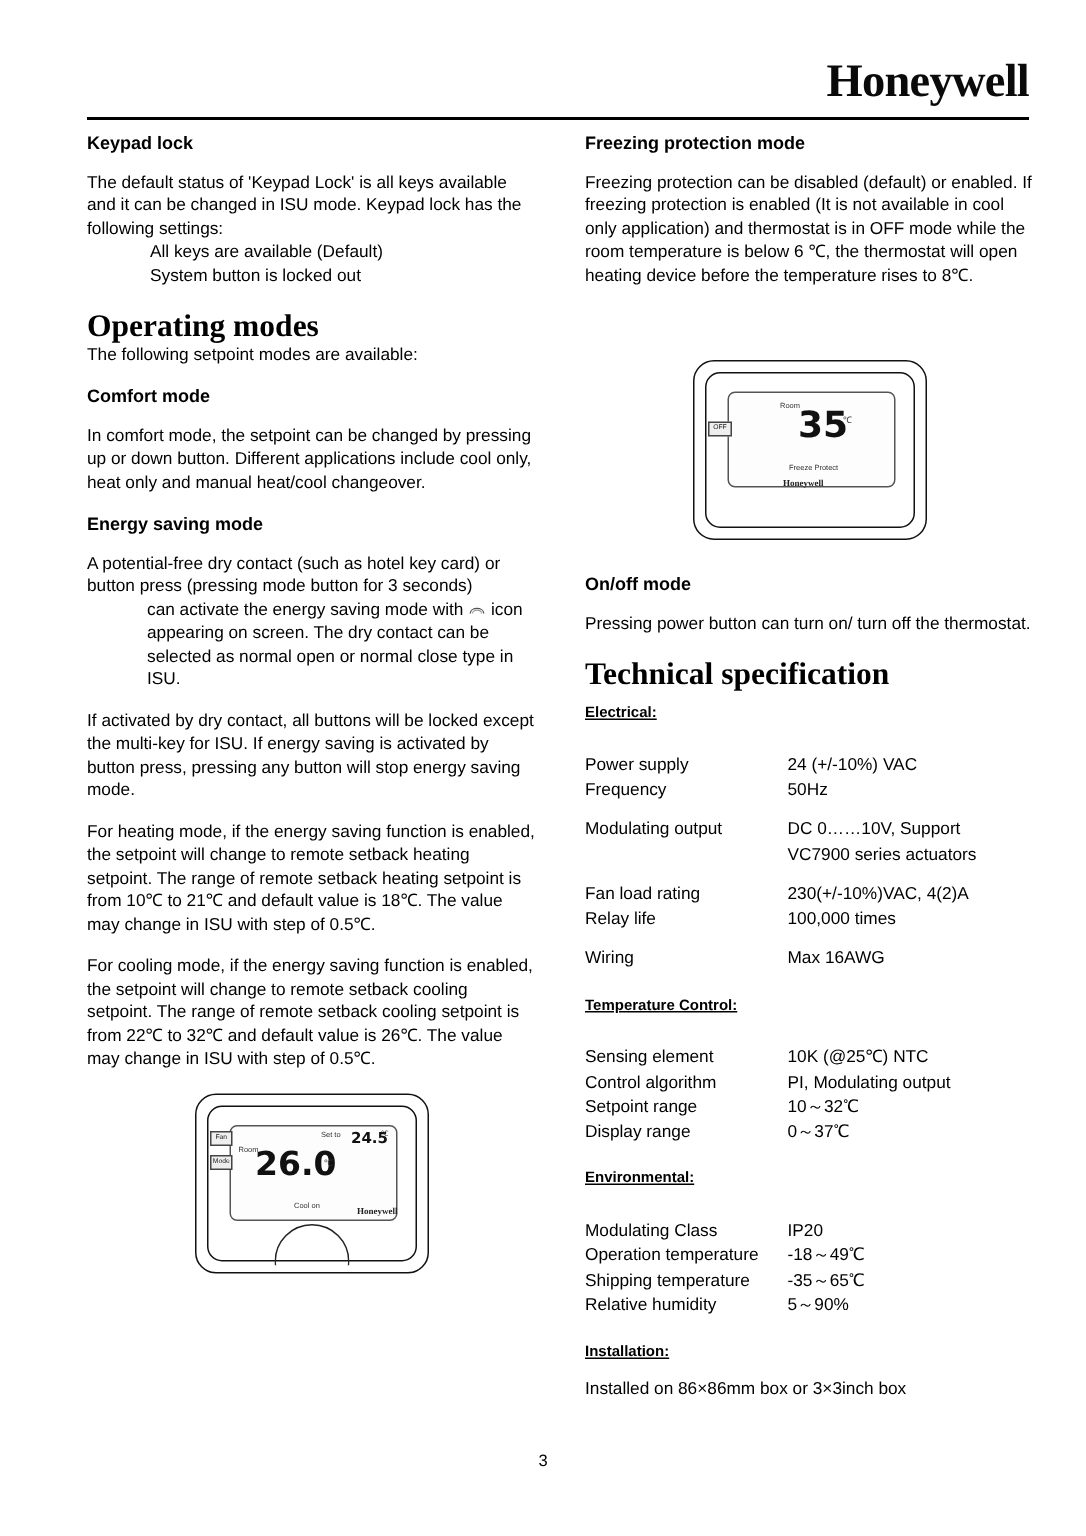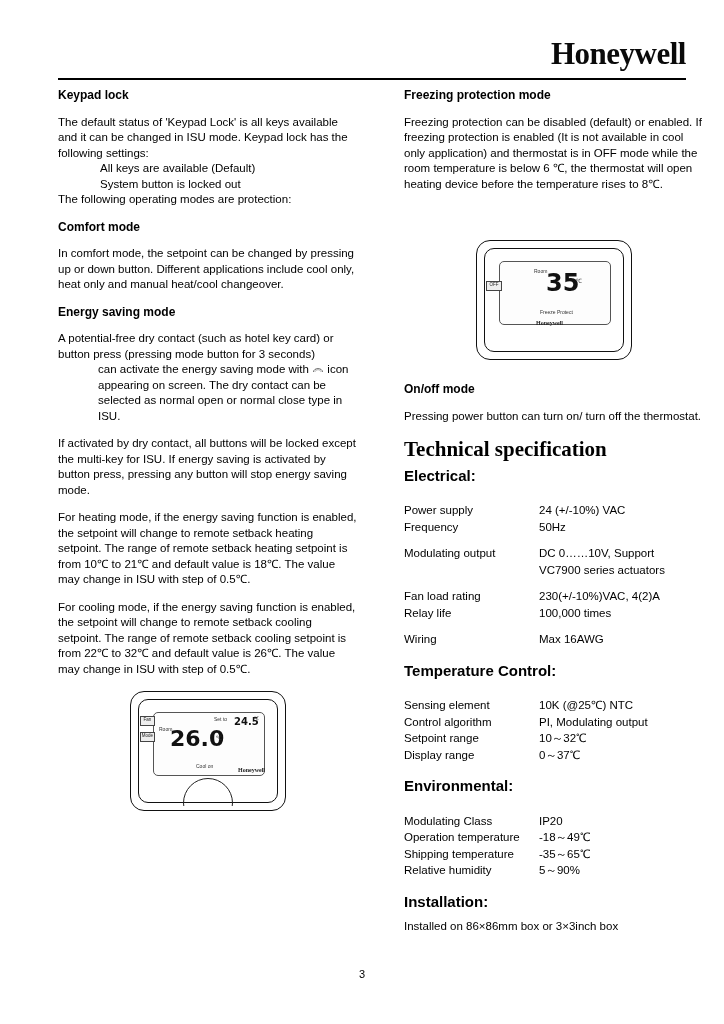--- a/index.html
+++ b/index.html
@@ -39,21 +39,21 @@
     height: 2px;
     background: #000;
   }
   .col {
     position: absolute;
     top: 88px;
     font-size: 11.5px;
     line-height: 15.5px;
   }
   .col-left { left: 58px; width: 300px; }
-  .col-right { left: 404px; width: 300px; }
+  .col-right { left: 390px; width: 300px; }
 
   h3.sub {
     font-size: 12px;
     font-weight: bold;
     margin: 0 0 11px 0;
   }
   h2.sect {
     font-family: "Liberation Serif", serif;
     font-size: 21px;
     font-weight: bold;
@@ -122,22 +122,23 @@
   }
   .round-dial {
     position: absolute;
     border: 1px solid #111;
     border-radius: 50%;
   }
 
   
   .spec-head {
     font-weight: bold;
-    font-size: 15px;
+    font-size: 10px;
     margin: 14px 0 2px 0;
+    text-decoration: underline;
   }
   table.spec {
     border-collapse: collapse;
     width: 100%;
     font-size: 11.5px;
     margin-top: 20px;
   }
   table.spec td {
     padding: 0 0 1px 0;
     vertical-align: top;
@@ -171,21 +172,22 @@
 
   <div class="col col-left">
 
     <h3 class="sub">Keypad lock</h3>
     <p class="tight">The default status of 'Keypad Lock' is all keys available and it can be changed in ISU mode. Keypad lock has the following settings:</p>
     <div class="indent">
       <div>All keys are available (Default)</div>
       <div>System button is locked out</div>
     </div>
 
-    <p>The following operating modes are protection:</p>
+    <h2 class="sect">Operating modes</h2>
+    <p>The following setpoint modes are available:</p>
 
     <h3 class="sub">Comfort mode</h3>
     <p>In comfort mode, the setpoint can be changed by pressing up or down button. Different applications include cool only, heat only and manual heat/cool changeover.</p>
 
     <h3 class="sub">Energy saving mode</h3>
     <p class="tight">A potential-free dry contact (such as hotel key card) or button press (pressing mode button for 3 seconds)</p>
     <p style="margin-bottom:12px;margin-left:40px;">
       <span>can activate the energy saving mode with</span>
       <span class="icon-energy">
         <svg width="12" height="10" viewBox="0 0 12 10" aria-hidden="true">

